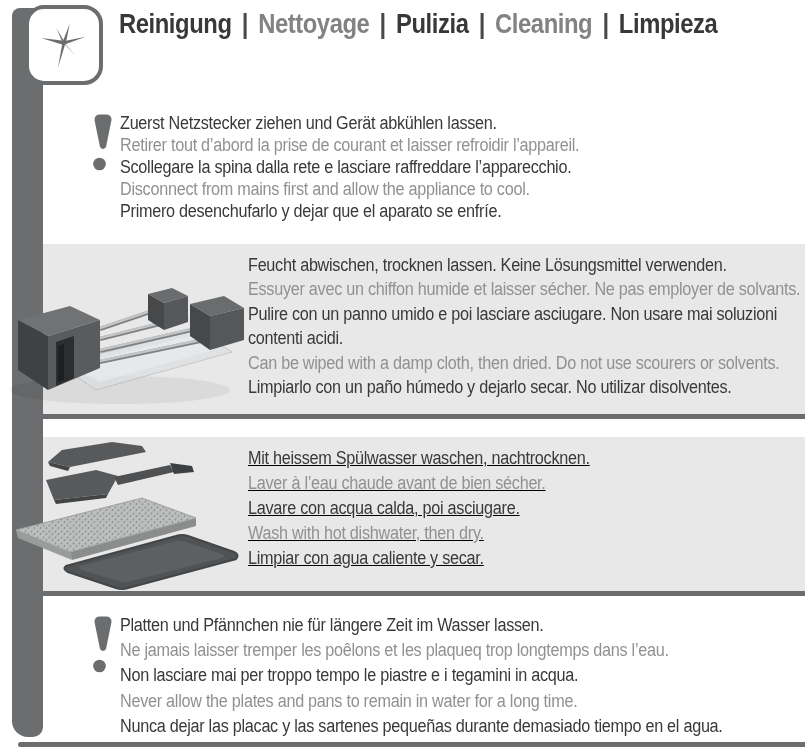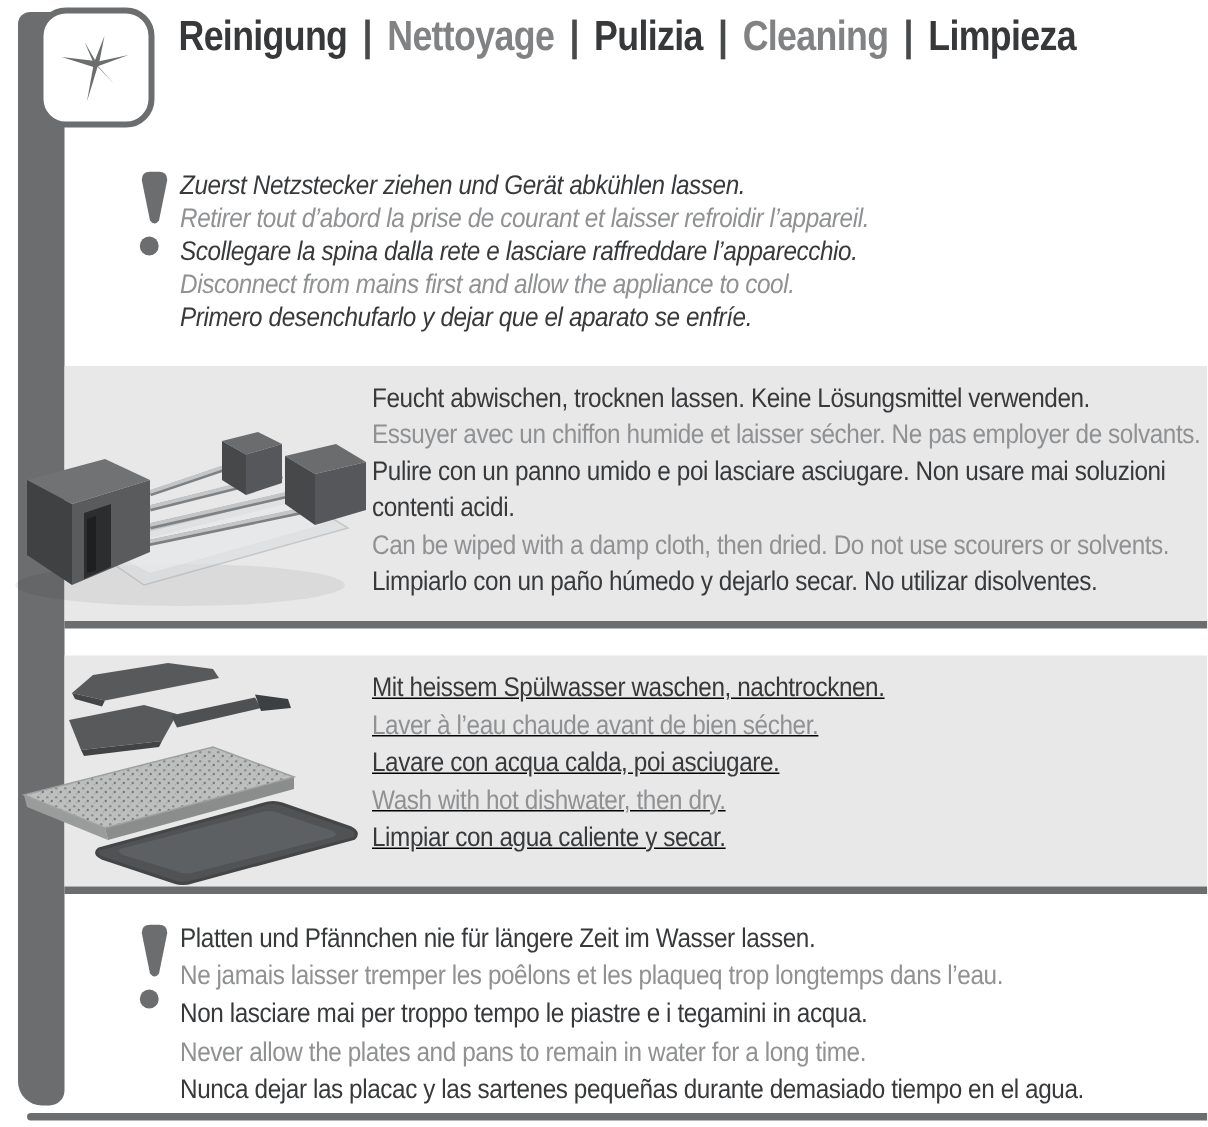--- a/index.html
+++ b/index.html
@@ -9,21 +9,21 @@
         background:#6b6d6e;border-radius:8px 0 10px 16px;}
   .icon-box{position:absolute;left:25px;top:5px;width:70px;height:72px;background:#ffffff;
         border:4px solid #6b6d6e;border-radius:19px;display:flex;align-items:center;justify-content:center;}
   .title{position:absolute;left:119px;top:8px;font-size:28px;font-weight:bold;
         transform:scaleX(.85);transform-origin:0 0;white-space:nowrap;letter-spacing:-.5px;}
   .t-dark{color:#36383a;} .t-gray{color:#808284;}
   .pipe{color:#47494b;margin:0 12px;font-weight:bold;}
   .sec{position:absolute;}
   .line{white-space:nowrap;transform:scaleX(.9);transform-origin:0 0;font-size:18px;letter-spacing:-.3px;}
   .dark{color:#37393b;} .gray{color:#8f9193;}
-  .s1{left:120px;top:112px;font-style:italic;} .s1 .line{line-height:22px;height:22px;}
+  .s1{left:120px;top:112px;} .s1 .line{line-height:22px;height:22px;}
   .sA{left:248px;top:253px;} .sA .line{line-height:24.4px;height:24.4px;}
   .sB{left:248px;top:446px;text-decoration:underline;} .sB .line{line-height:25px;height:25px;}
   .s4{left:120px;top:613px;} .s4 .line{line-height:25.2px;height:25.2px;}
   .band{position:absolute;left:43px;width:762px;background:#e8e8e9;}
   .bandA{top:244px;height:170px;}
   .bandB{top:437px;height:154px;}
   .sep{position:absolute;left:43px;width:762px;height:5px;background:#6b6d6e;}
   .sepA{top:414px;} .sepB{top:591px;}
   .bottom-line{position:absolute;left:18px;top:742px;width:787px;height:5px;background:#6b6d6e;border-radius:3px 0 0 3px;}
   .warn{position:absolute;width:22px;height:60px;}

